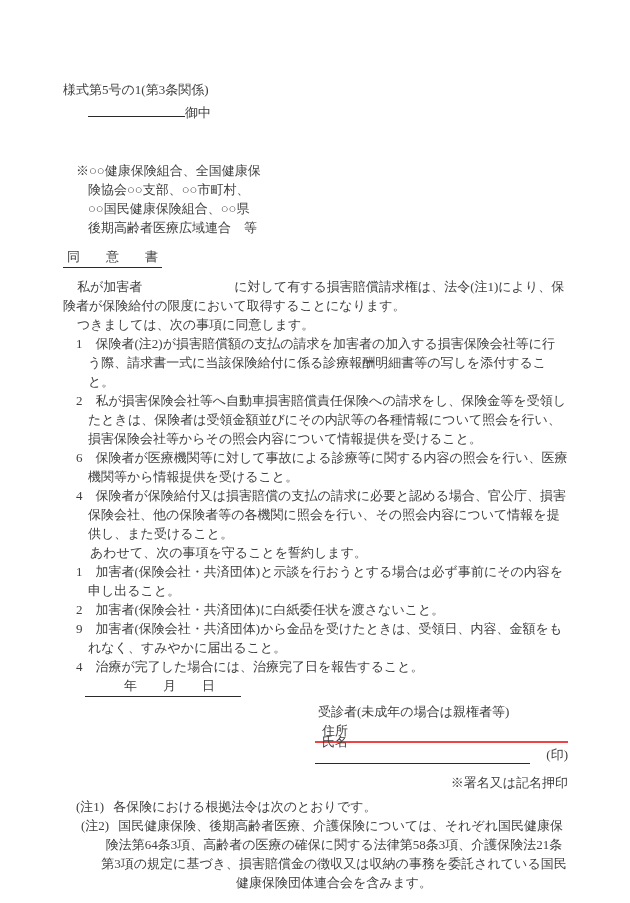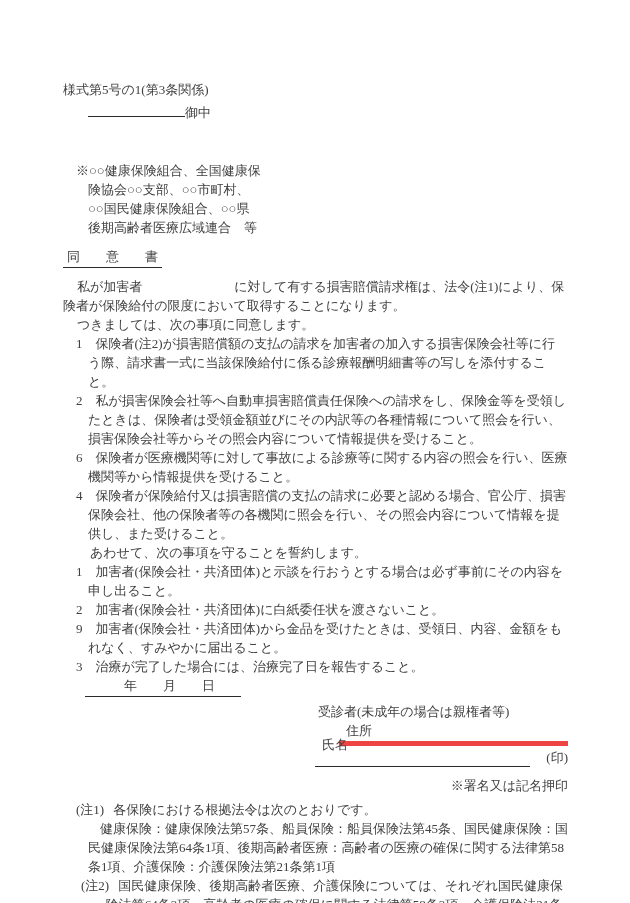--- a/index.html
+++ b/index.html
@@ -48,24 +48,23 @@
   .date-line {
     display: inline-block;
     margin-left: 22px;
     border-bottom: 1px solid #2a2a2a;
     padding-bottom: 1px;
   }
   .sig-block { margin-left: 252px; width: 253px; margin-top: 5px; }
   .sig-label { padding-left: 3px; }
   .sig-line-addr {
     display: block;
-    border-bottom: 5px solid #ef4444;
+    border-bottom: 2px solid #ef4444;
     padding-left: 7px;
     height: 20px;
-    margin-left: 24px;
   }
   .sig-name-row { display: flex; align-items: flex-end; height: 21px; }
   .sig-line-name {
     flex: 1;
     border-bottom: 1px solid #2a2a2a;
     padding-left: 7px;
     height: 32px;
     box-sizing: border-box;
   }
   .seal { width: 38px; text-align: right; }
@@ -108,21 +107,21 @@
     <div class="list-item">1　保険者(注2)が損害賠償額の支払の請求を加害者の加入する損害保険会社等に行う際、請求書一式に当該保険給付に係る診療報酬明細書等の写しを添付すること。</div>
     <div class="list-item">2　私が損害保険会社等へ自動車損害賠償責任保険への請求をし、保険金等を受領したときは、保険者は受領金額並びにその内訳等の各種情報について照会を行い、損害保険会社等からその照会内容について情報提供を受けること。</div>
     <div class="list-item">6　保険者が医療機関等に対して事故による診療等に関する内容の照会を行い、医療機関等から情報提供を受けること。</div>
     <div class="list-item">4　保険者が保険給付又は損害賠償の支払の請求に必要と認める場合、官公庁、損害保険会社、他の保険者等の各機関に照会を行い、その照会内容について情報を提供し、また受けること。</div>
 
     <p class="lead pledge-lead">あわせて、次の事項を守ることを誓約します。</p>
 
     <div class="list-item">1　加害者(保険会社・共済団体)と示談を行おうとする場合は必ず事前にその内容を申し出ること。</div>
     <div class="list-item">2　加害者(保険会社・共済団体)に白紙委任状を渡さないこと。</div>
     <div class="list-item">9　加害者(保険会社・共済団体)から金品を受けたときは、受領日、内容、金額をもれなく、すみやかに届出ること。</div>
-    <div class="list-item">3　治療が完了した場合には、治療完了日を報告すること。</div>
+    <div class="list-item">4　治療が完了した場合には、治療完了日を報告すること。</div>
 
     <div class="date-row">
       <span class="date-line">　　　年　　月　　日　　</span>
     </div>
 
     <div class="sig-block">
       <div class="sig-label">受診者(未成年の場合は親権者等)</div>
       <div class="sig-line-addr">
         <span>住所</span>
       </div>
@@ -132,20 +131,19 @@
         </div>
         <span class="seal">(印)</span>
       </div>
       <div class="sig-note">※署名又は記名押印</div>
     </div>
 
     <div class="notes">
       <div class="note-head">
         <span class="note-marker">(注1)</span><span>各保険における根拠法令は次のとおりです。</span>
       </div>
-      <div class="note1-body">健康保険：健康保険法第57条、船員保険：船員保険法第45条、国民健康保険：国民健康保険法第64条1項、後期高齢者医療：高齢者の医療の確保に関する法律第58条1項、介護保険：介護保険法第21条第1項</div>
       <div class="note2">
         <span class="note-marker">(注2)</span><span>国民健康保険、後期高齢者医療、介護保険については、それぞれ国民健康保険法第64条3項、高齢者の医療の確保に関する法律第58条3項、介護保険法21条第3項の規定に基づき、損害賠償金の徴収又は収納の事務を委託されている国民健康保険団体連合会を含みます。</span>
       </div>
     </div>
 
   </div>
 </div>
 
 </body></html>

